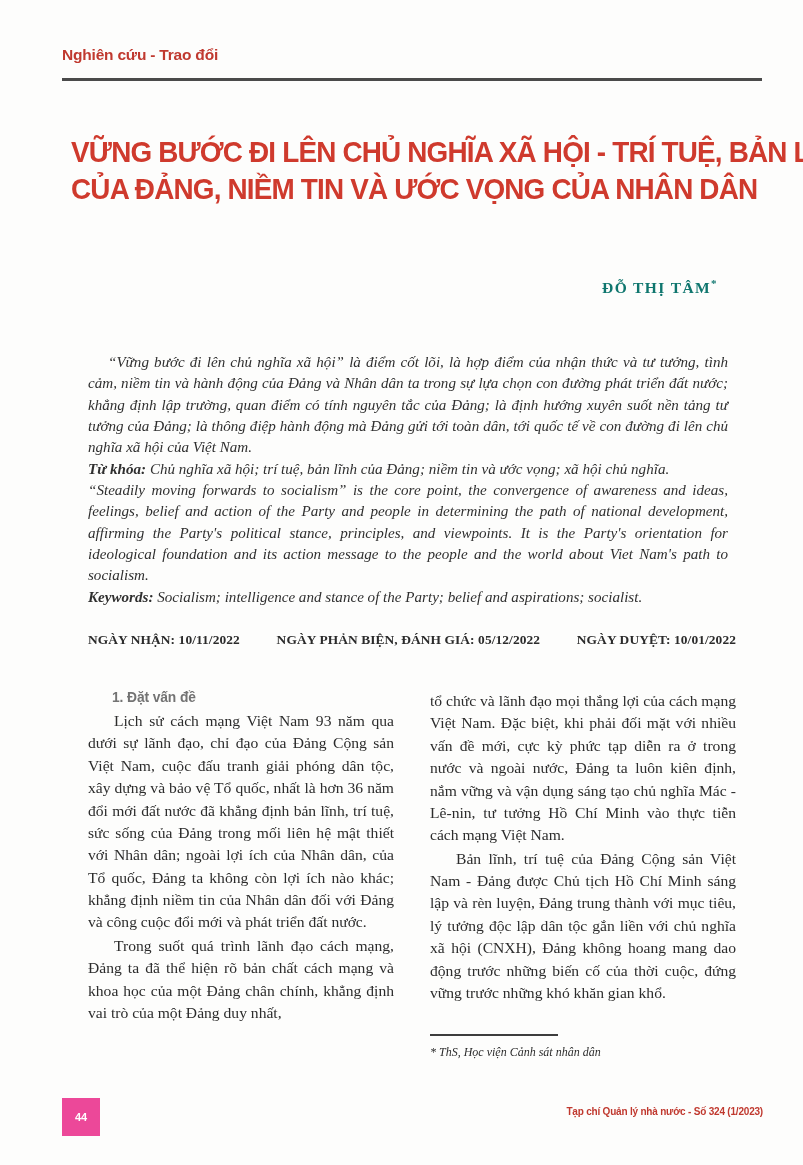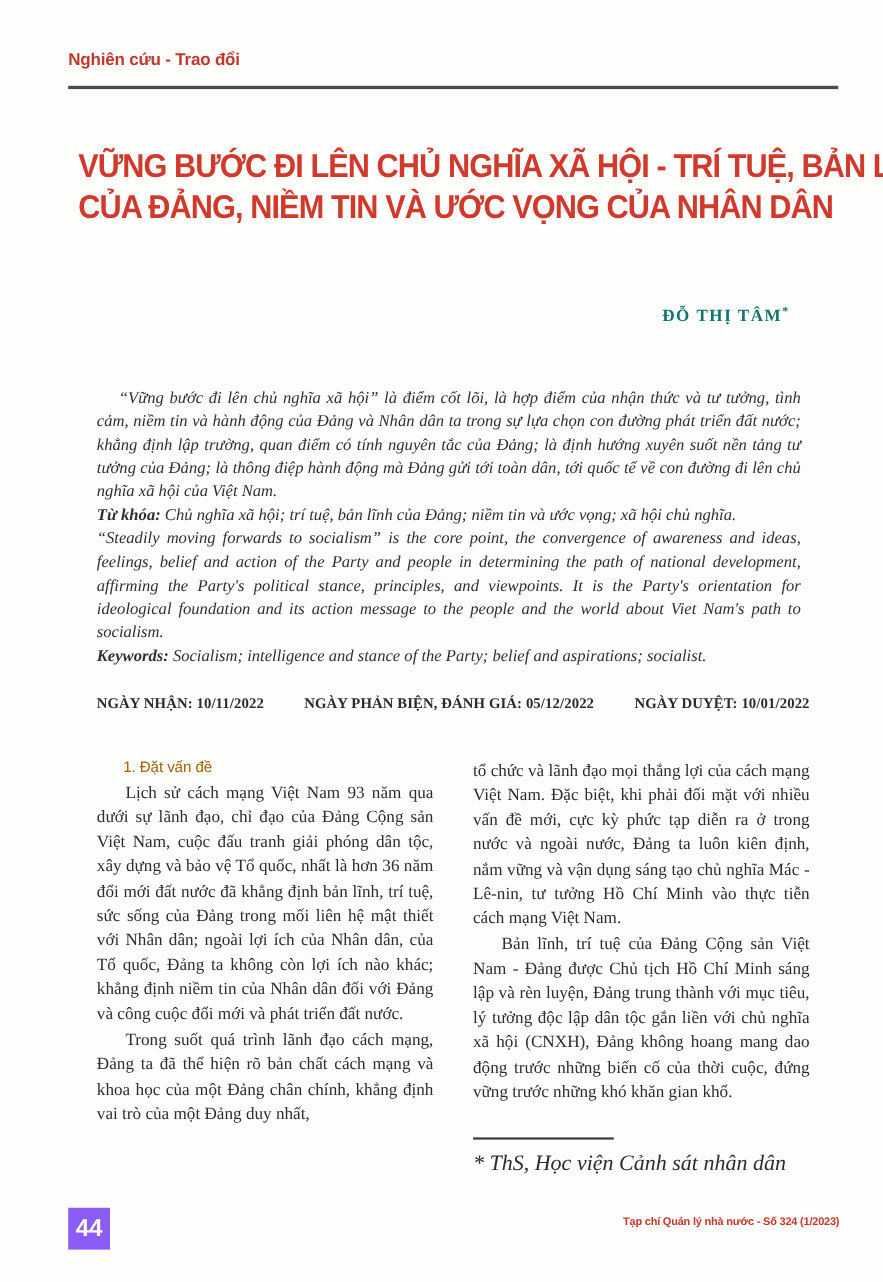--- a/index.html
+++ b/index.html
@@ -122,23 +122,23 @@
     top: 690px;
     width: 648px;
     display: flex;
     gap: 36px;
   }
   .col {
     width: 306px;
   }
   .section-heading {
     font-family: "Liberation Sans", "DejaVu Sans", sans-serif;
-    font-weight: normal;
+    font-weight: bold;
     font-size: 13.8px;
-    color: #a16207;
+    color: #737373;
     margin: 0 0 5px 24px;
     letter-spacing: -0.1px;
   }
   .body-p {
     font-size: 15.6px;
     line-height: 1.435;
     text-align: justify;
     text-indent: 26px;
     margin: 0 0 0 0;
     color: #2c2c2c;
@@ -154,40 +154,40 @@
     width: 306px;
   }
   .footnote-rule {
     width: 128px;
     height: 1.6px;
     background: #3d3d3d;
     margin-bottom: 9px;
   }
   .footnote-text {
     font-style: italic;
-    font-size: 20px;
+    font-size: 12px;
     color: #2c2c2c;
     line-height: 1.3;
   }
 
   
   .footer-pagebox {
     position: absolute;
     left: 62px;
     top: 1098px;
     width: 38px;
     height: 38px;
-    background: #8b5cf6;
+    background: #ec4899;
     color: #ffffff;
     display: flex;
     align-items: center;
     justify-content: center;
     font-family: "Liberation Sans", sans-serif;
     font-weight: bold;
-    font-size: 22px;
+    font-size: 11px;
   }
   .footer-journal {
     position: absolute;
     right: 40px;
     top: 1106px;
     font-family: "Liberation Sans", "DejaVu Sans", sans-serif;
     font-weight: bold;
     font-size: 10px;
     color: #c0392f;
     letter-spacing: -0.2px;

